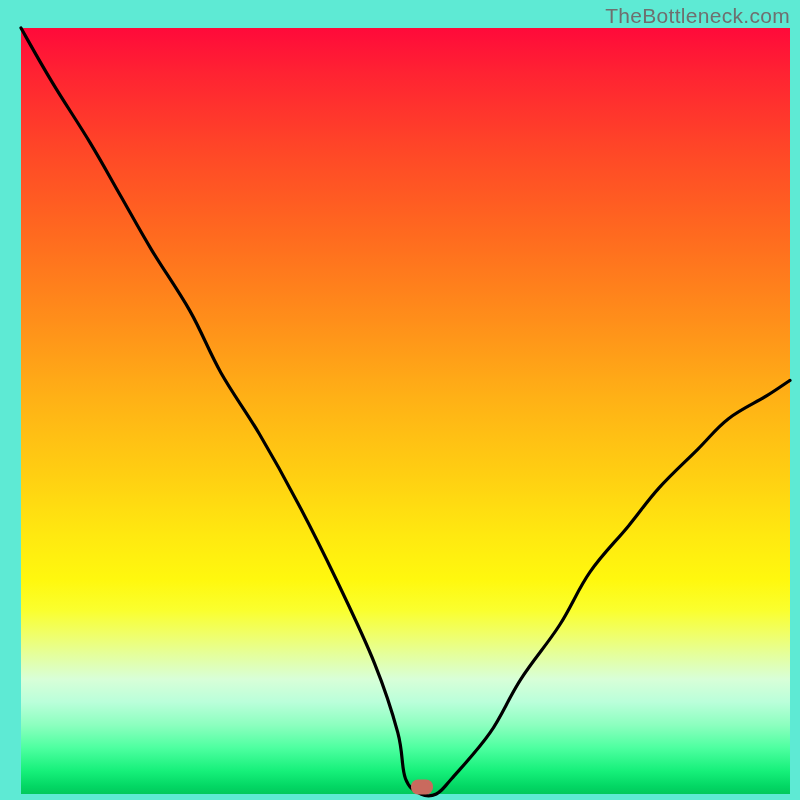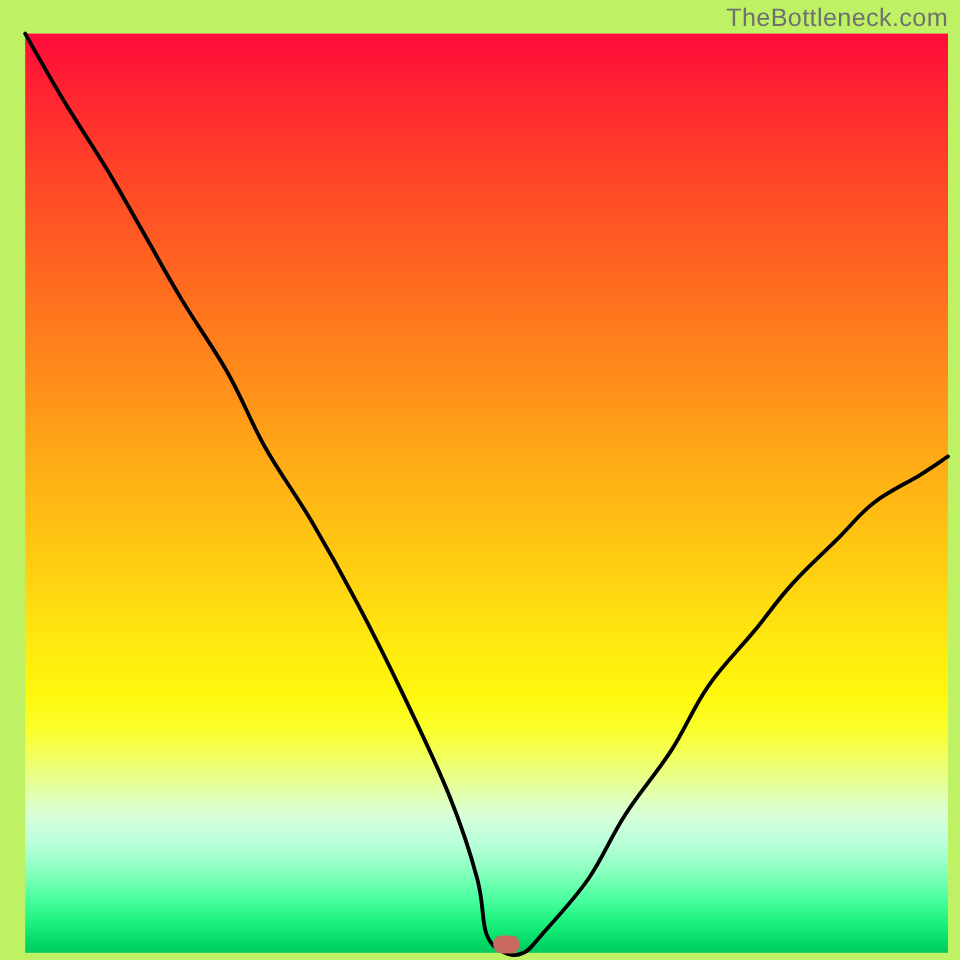--- a/index.html
+++ b/index.html
@@ -8,21 +8,21 @@
     width: 800px;
     height: 800px;
     background: #000;
     overflow: hidden;
     font-family: Arial, Helvetica, sans-serif;
   }
   .chart-wrap {
     position: relative;
     width: 800px;
     height: 800px;
-    background: #bef264;
+    background: #5eead4;
   }
   .gradient-bg {
     position: absolute;
     background: linear-gradient(to bottom,
       #ff0a3a 0%,
       #ff2332 6%,
       #ff4727 16%,
       #ff6a1f 27%,
       #ff8e1a 38%,
       #ffb016 48%,

